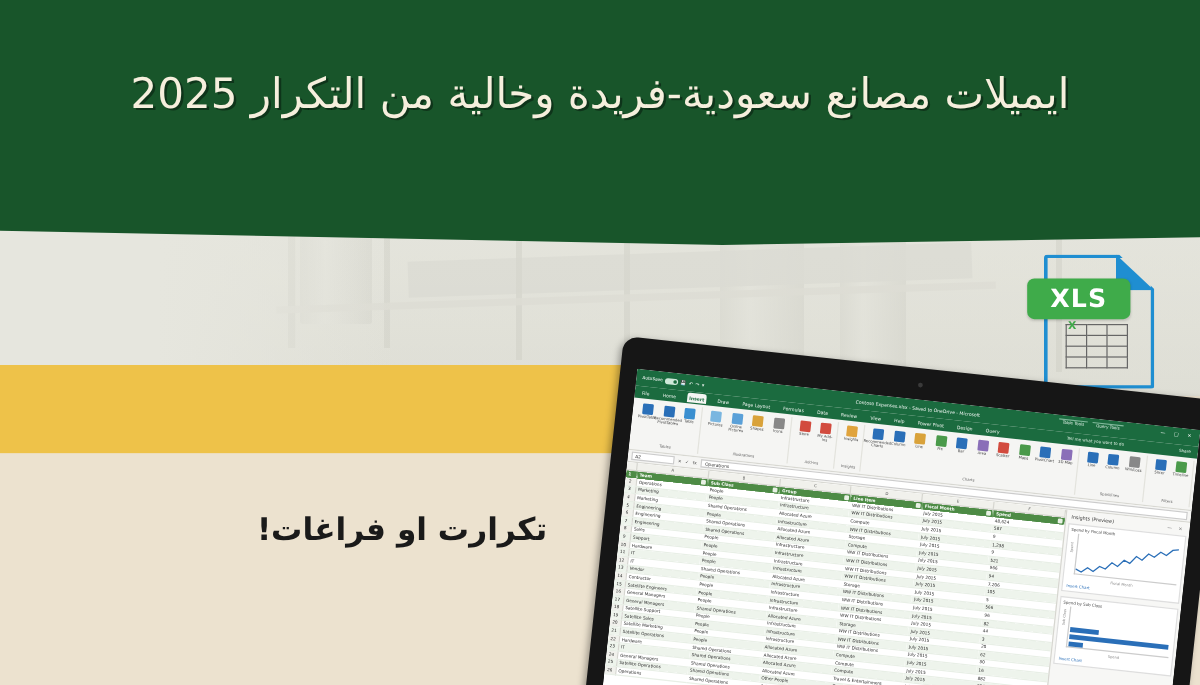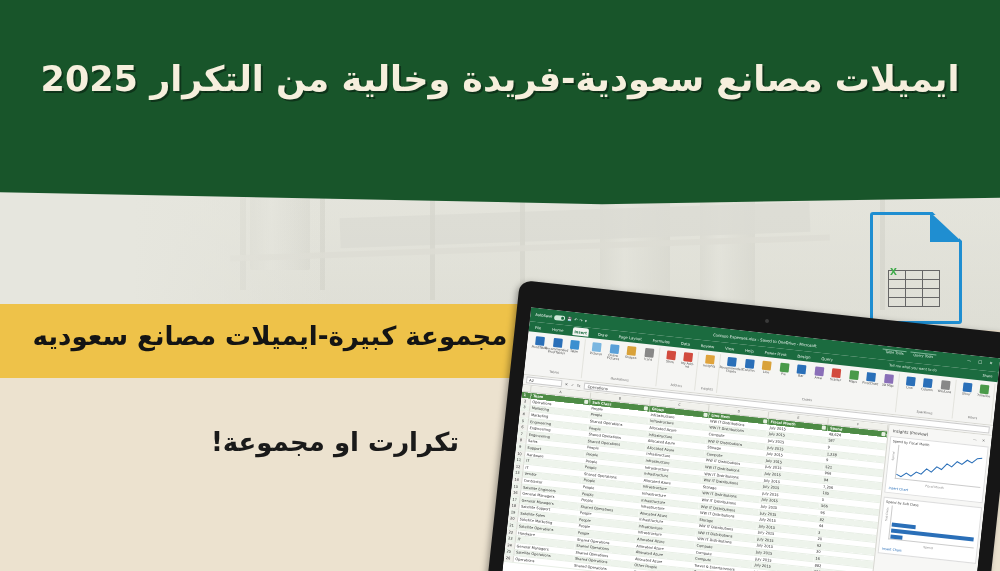--- a/index.html
+++ b/index.html
@@ -47,21 +47,21 @@
     position: absolute; left: -10px; top: -10px; width: 1020px; height: 215px;
     background: #18552a;
     clip-path: polygon(0 0, 100% 0, 100% 96.5%, 60% 99.6%, 0 94%);
   }
   .title-ar {
     position: absolute; left: 0; top: 56px; width: 1000px;
     text-align: center;
     direction: rtl;
     color: #f6efdd;
     font-size: 35px;
-    font-weight: 700;
+    font-weight: 400;
     letter-spacing: .5px;
     line-height: 1.35;
     text-shadow: 2px 2px 0 rgba(0,0,0,.38);
     padding: 0 24px;
   }
 
   
   .yellow-banner {
     position: absolute; left: -6px; top: 304px; width: 640px; height: 74px;
     background: #eec249;
@@ -300,27 +300,27 @@
             </tr>
         <tr>
               <td></td>
               <td></td>
               <td></td>
             </tr>
       </tbody>
         </table>
     </div>
     <div class="xmark">X</div>
+    <div class="tag">XLS</div>
   </div>
 
   <div class="yellow-banner"></div>
-  <div class="banner-ar">مجموعة كبيرة-ايميلات مصانع سعوديه</div>
 
   <div class="bottom-copy">
-    <div>تكرارت او مجموعة!</div>
+    <div>تكرارت او فراغات!</div>
   </div>
 
   <div class="laptop">
     <div class="bezel"></div>
     <div class="cam"></div>
     <div class="bezel-inner">
       <div class="screen">
 
         <div class="xl-titlebar">
           <div class="xl-autosave">

